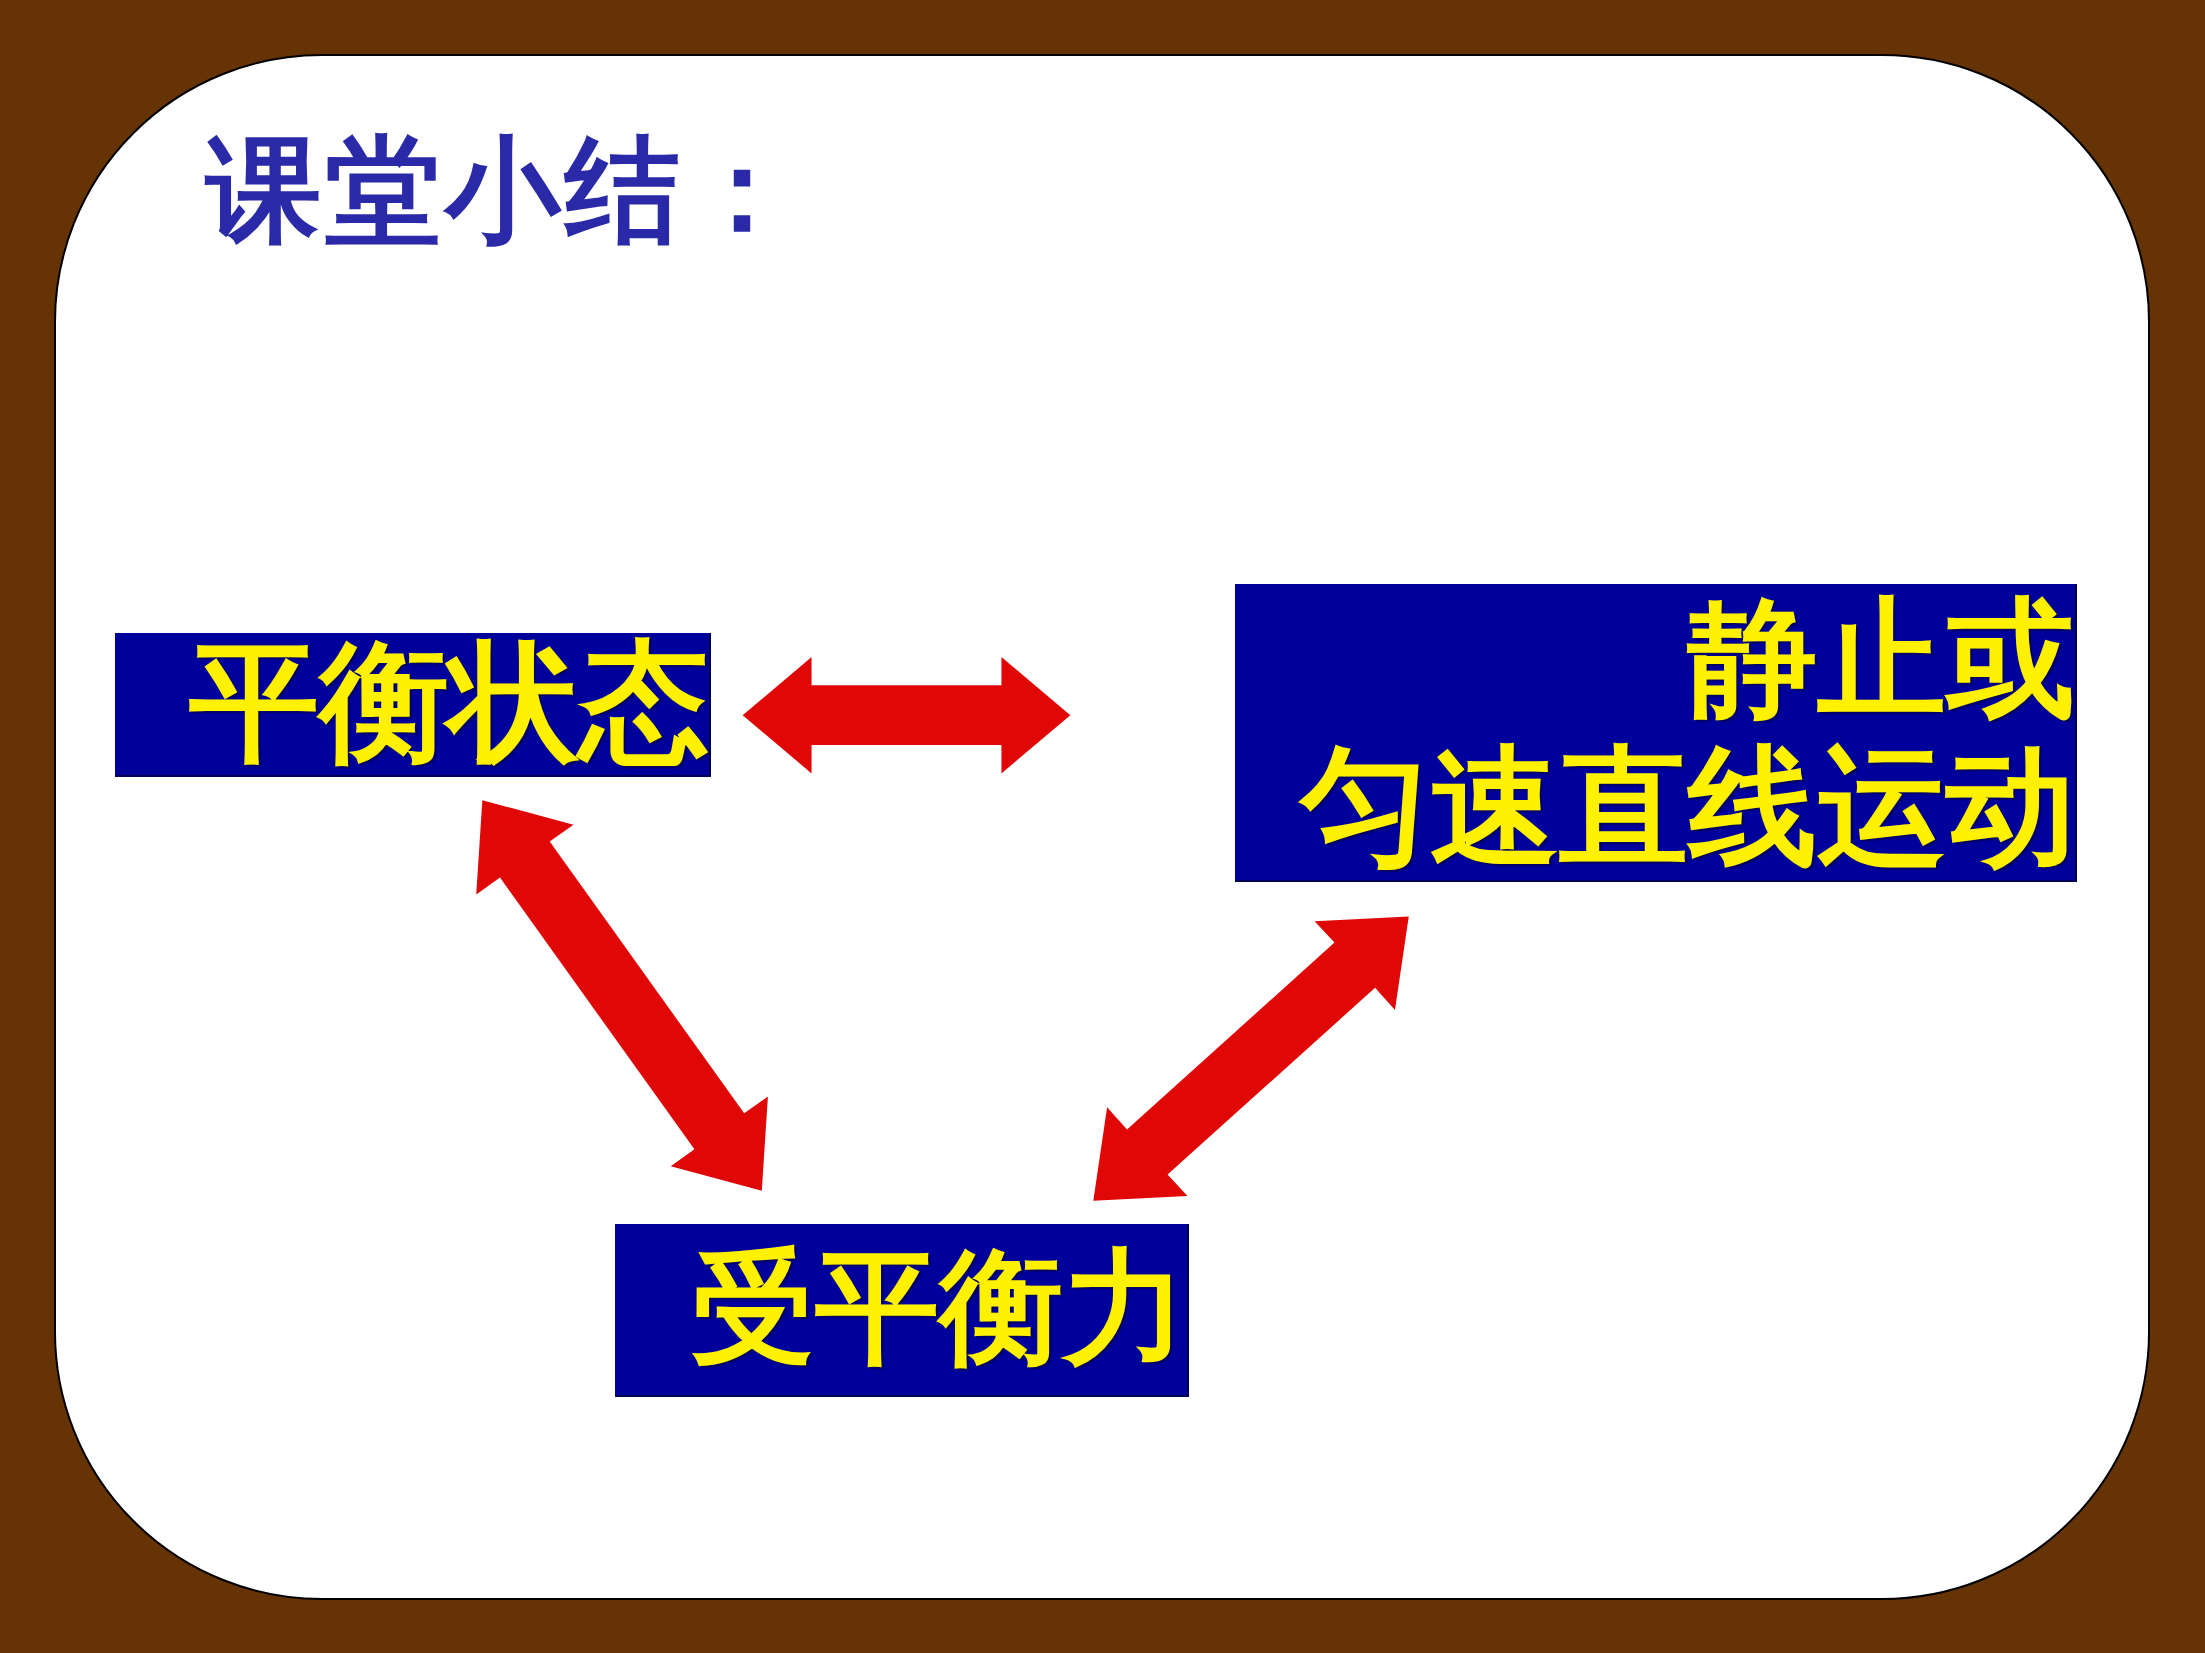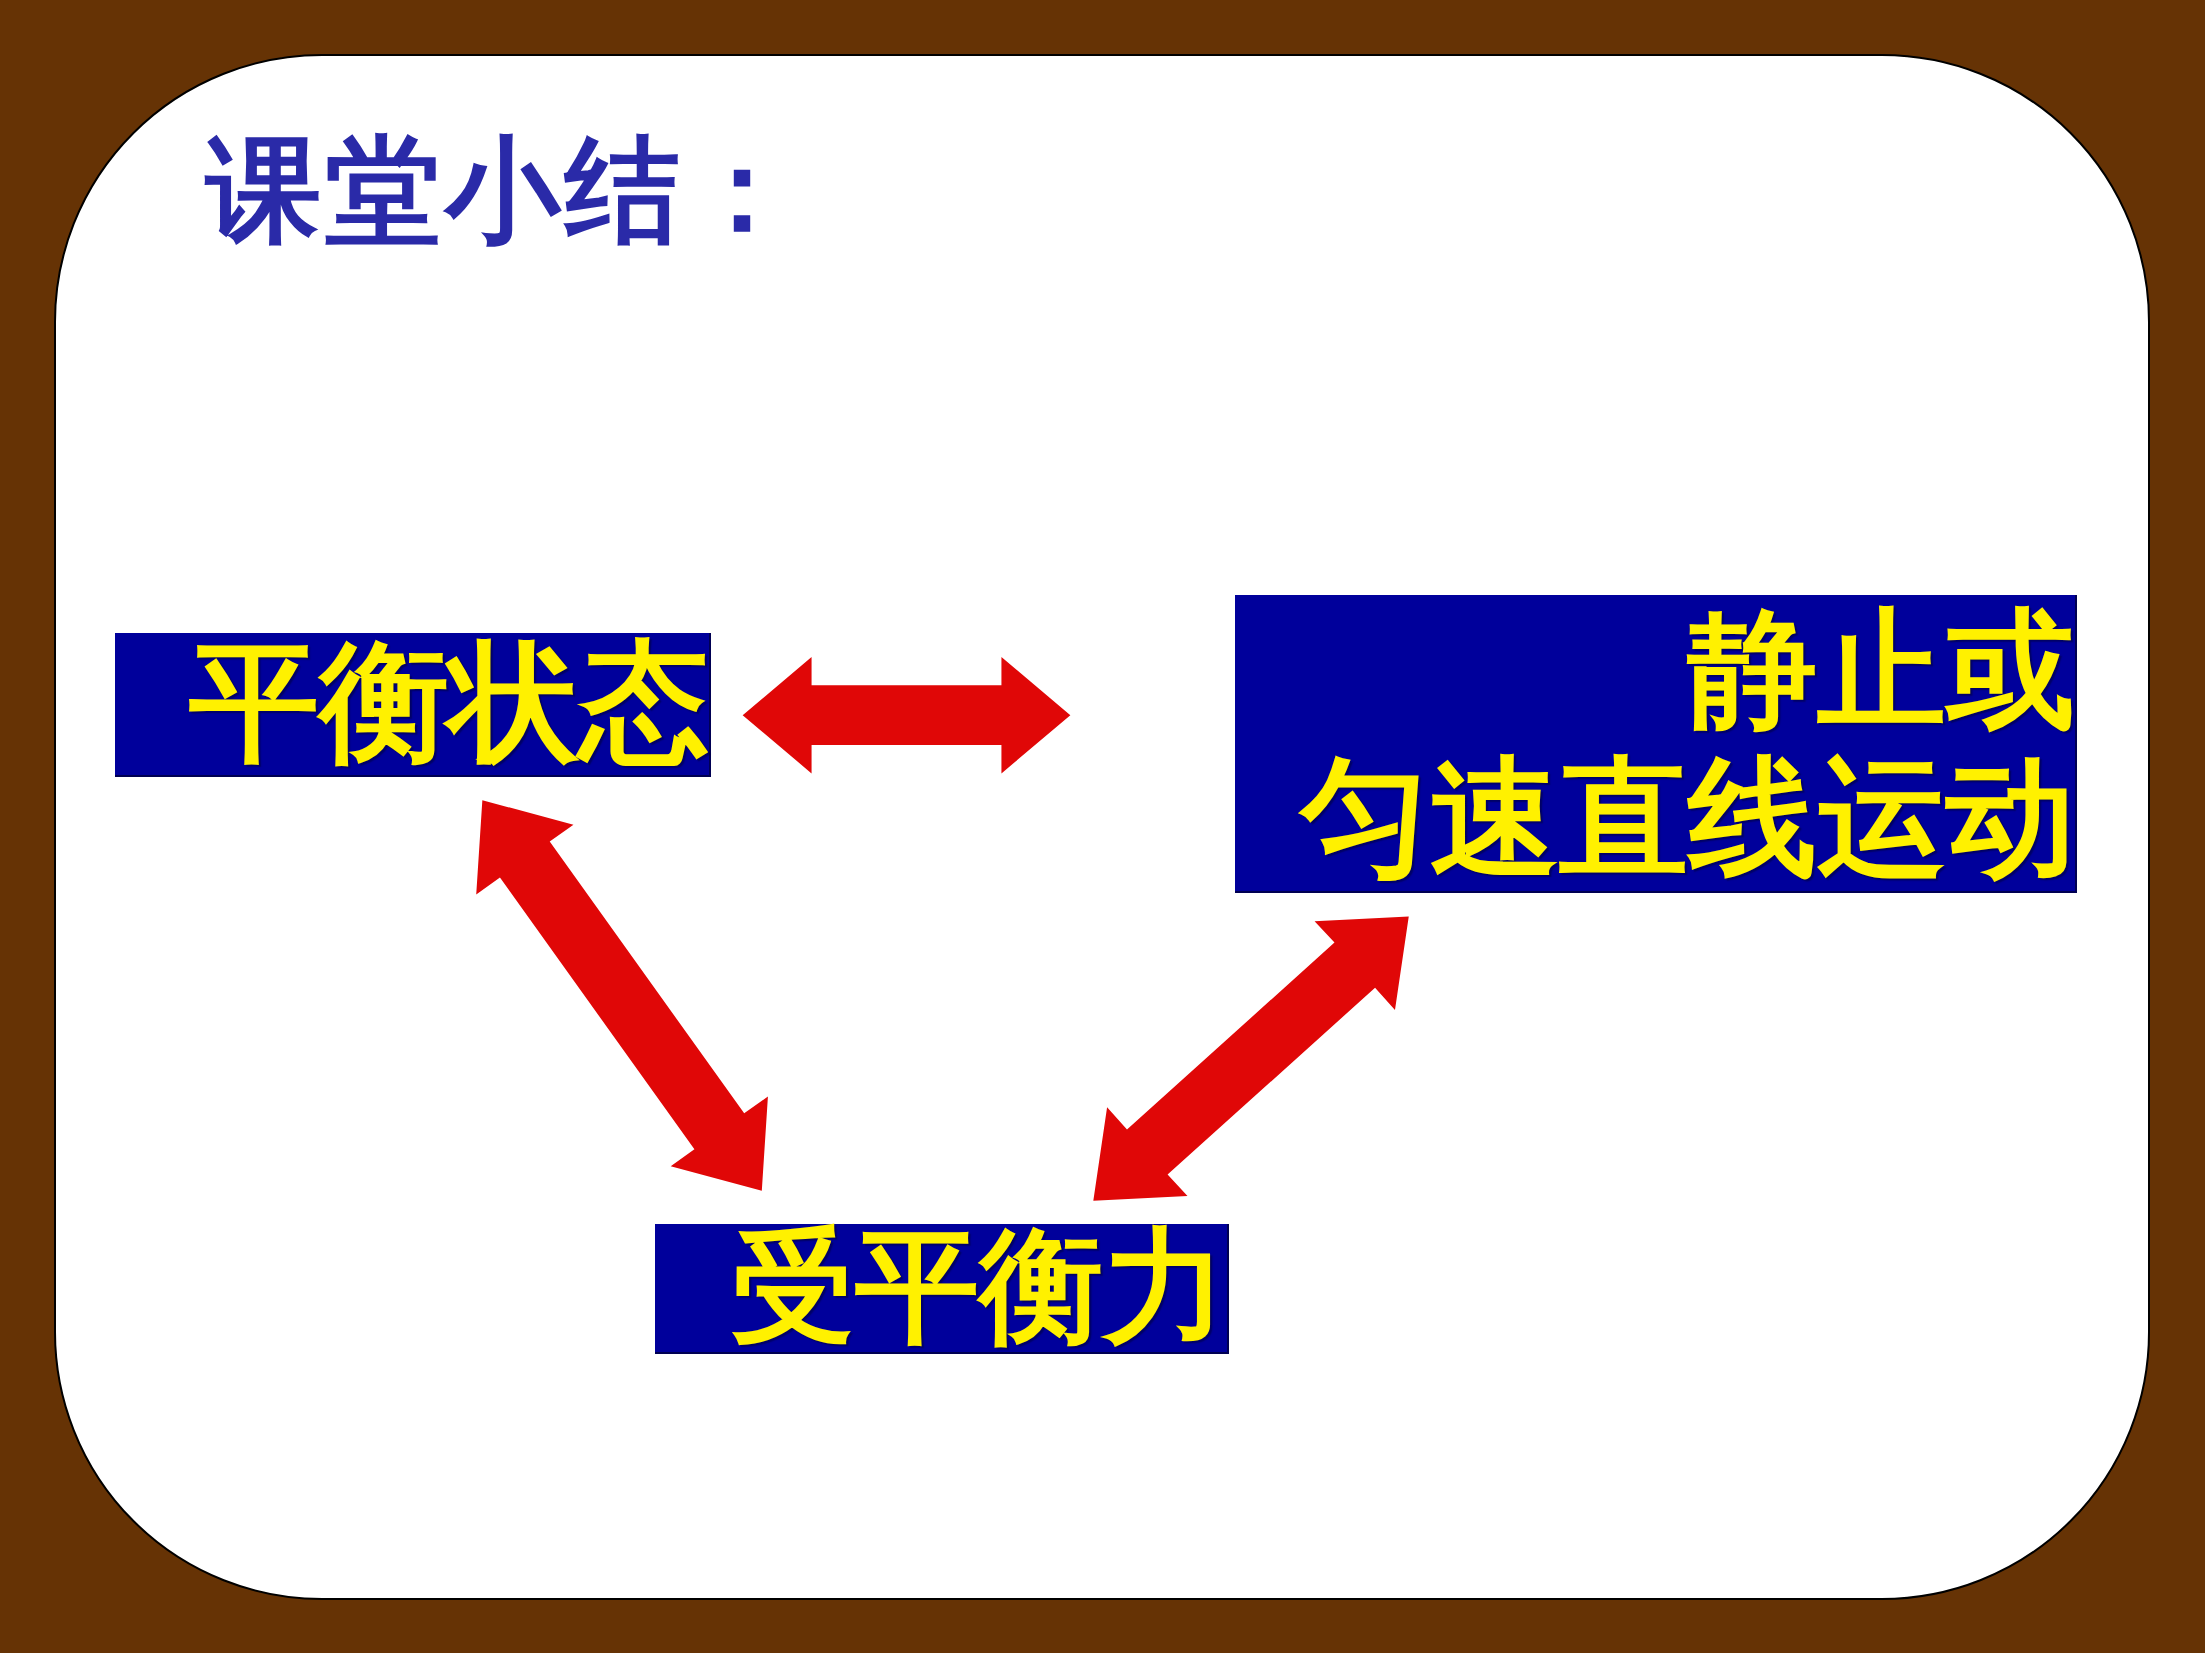--- a/index.html
+++ b/index.html
@@ -63,29 +63,27 @@
     height: 144px;
     font-size: 130px;
   }
   .node-motion {
     left: 1235px;
     top: 584px;
     width: 842px;
     height: 298px;
     font-size: 129px;
     line-height: 1.15;
-    margin-top: 11px;
   }
   .node-force {
     left: 615px;
     top: 1224px;
     width: 574px;
-    height: 130px;
+    height: 173px;
     font-size: 124px;
-    margin-left: 40px;
   }
   .arrows {
     position: absolute;
     left: 0; top: 0;
     width: 2205px;
     height: 1654px;
     pointer-events: none;
   }
 </style>
 </head>

